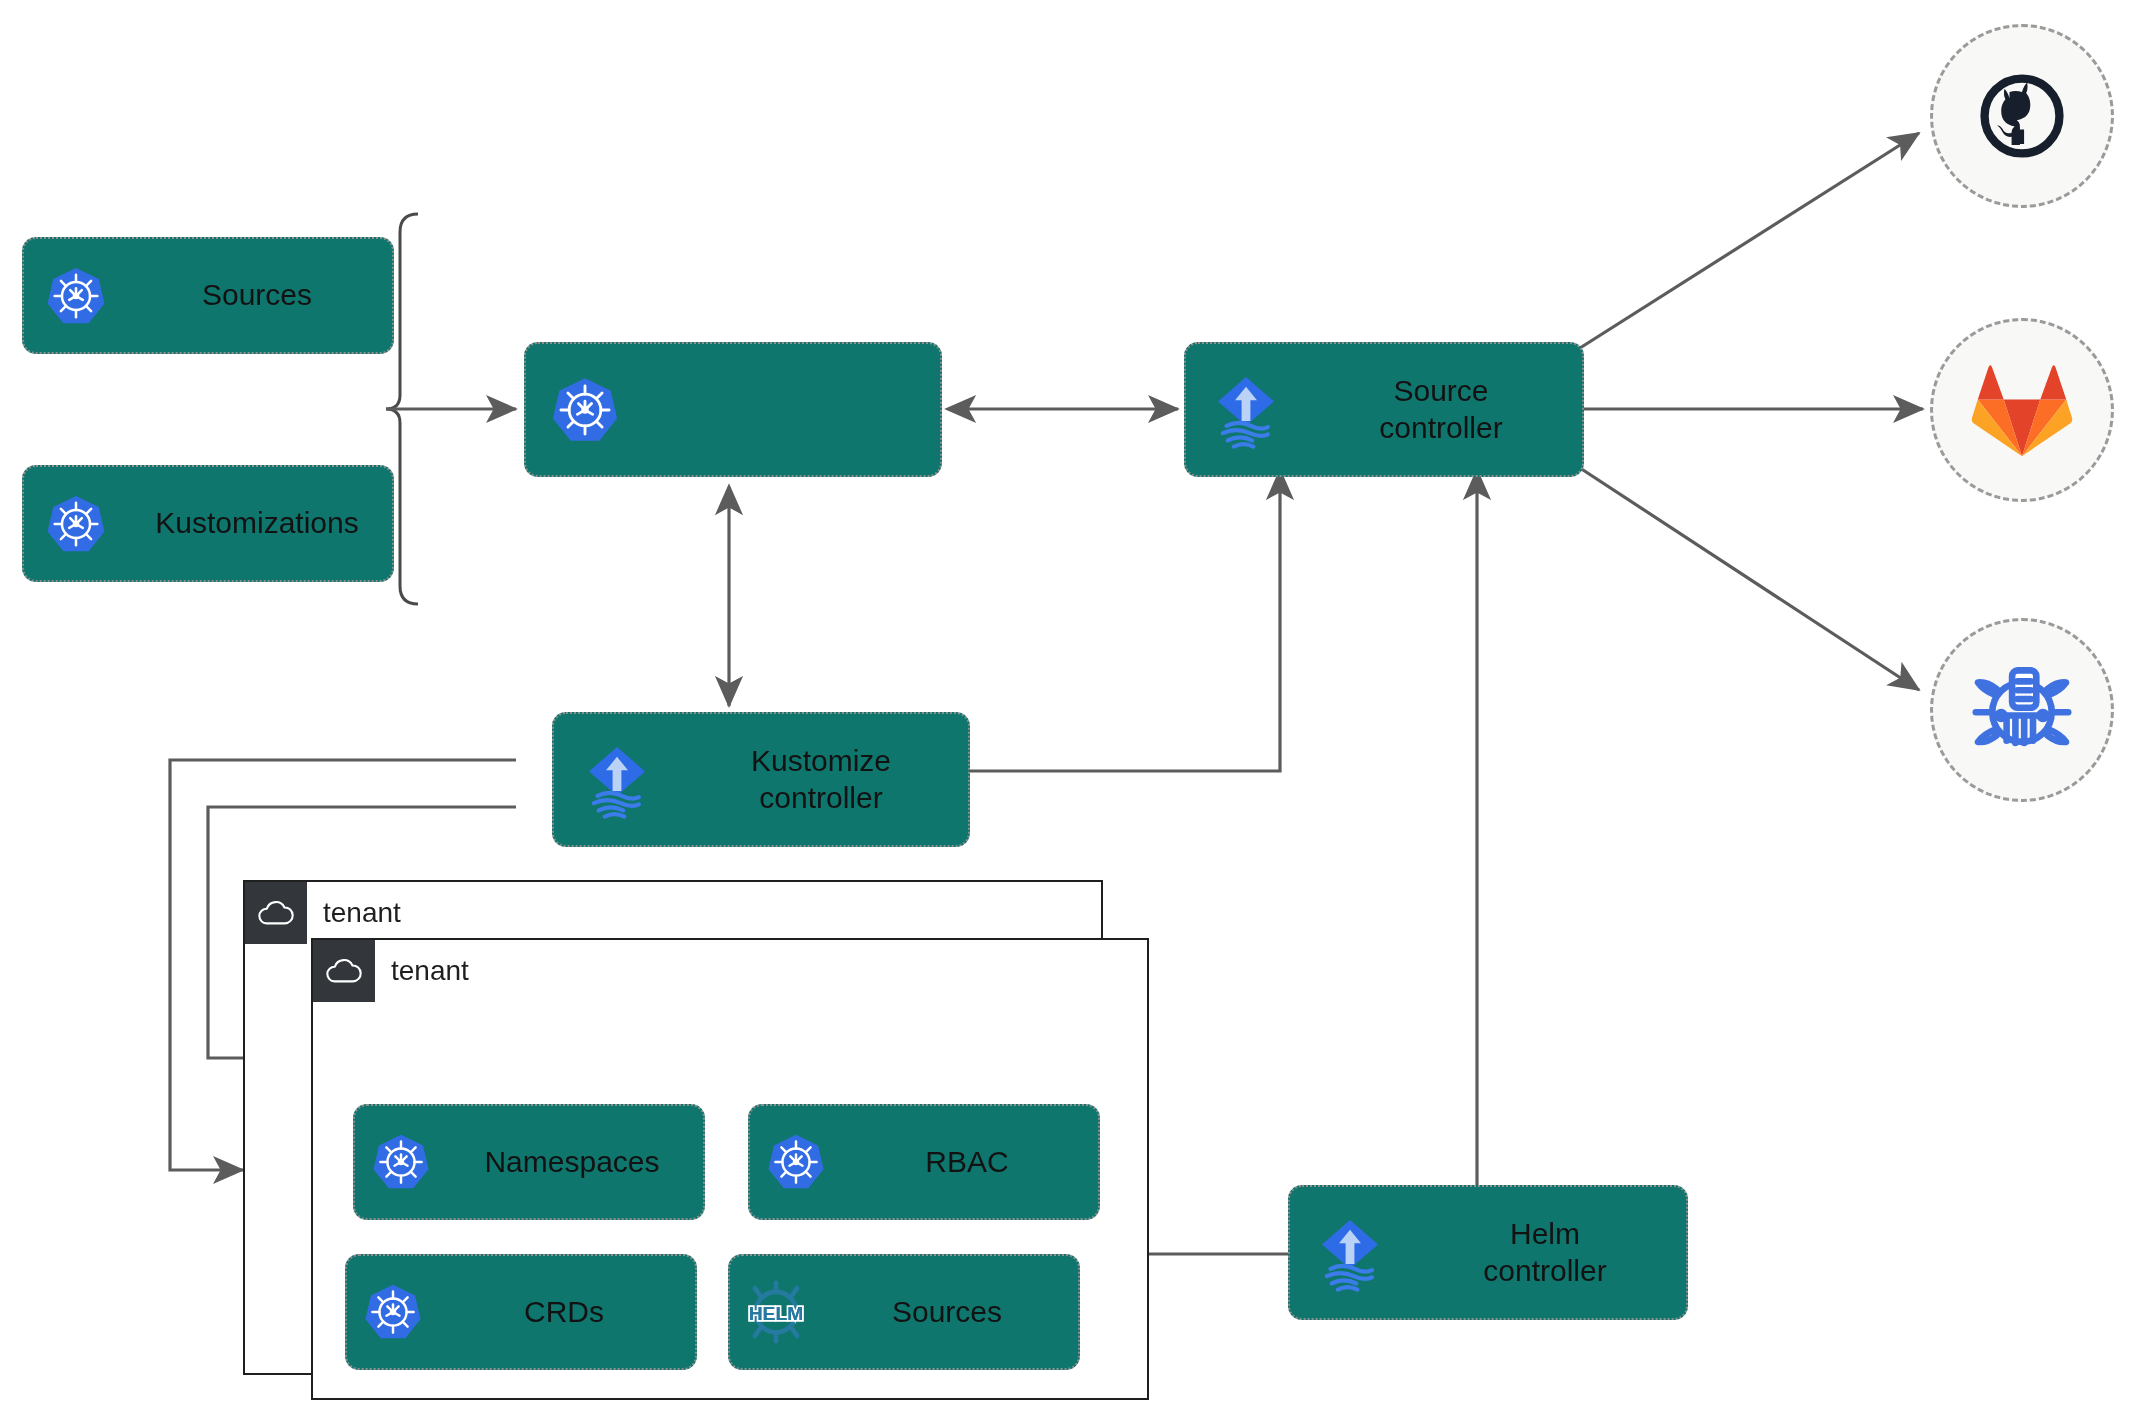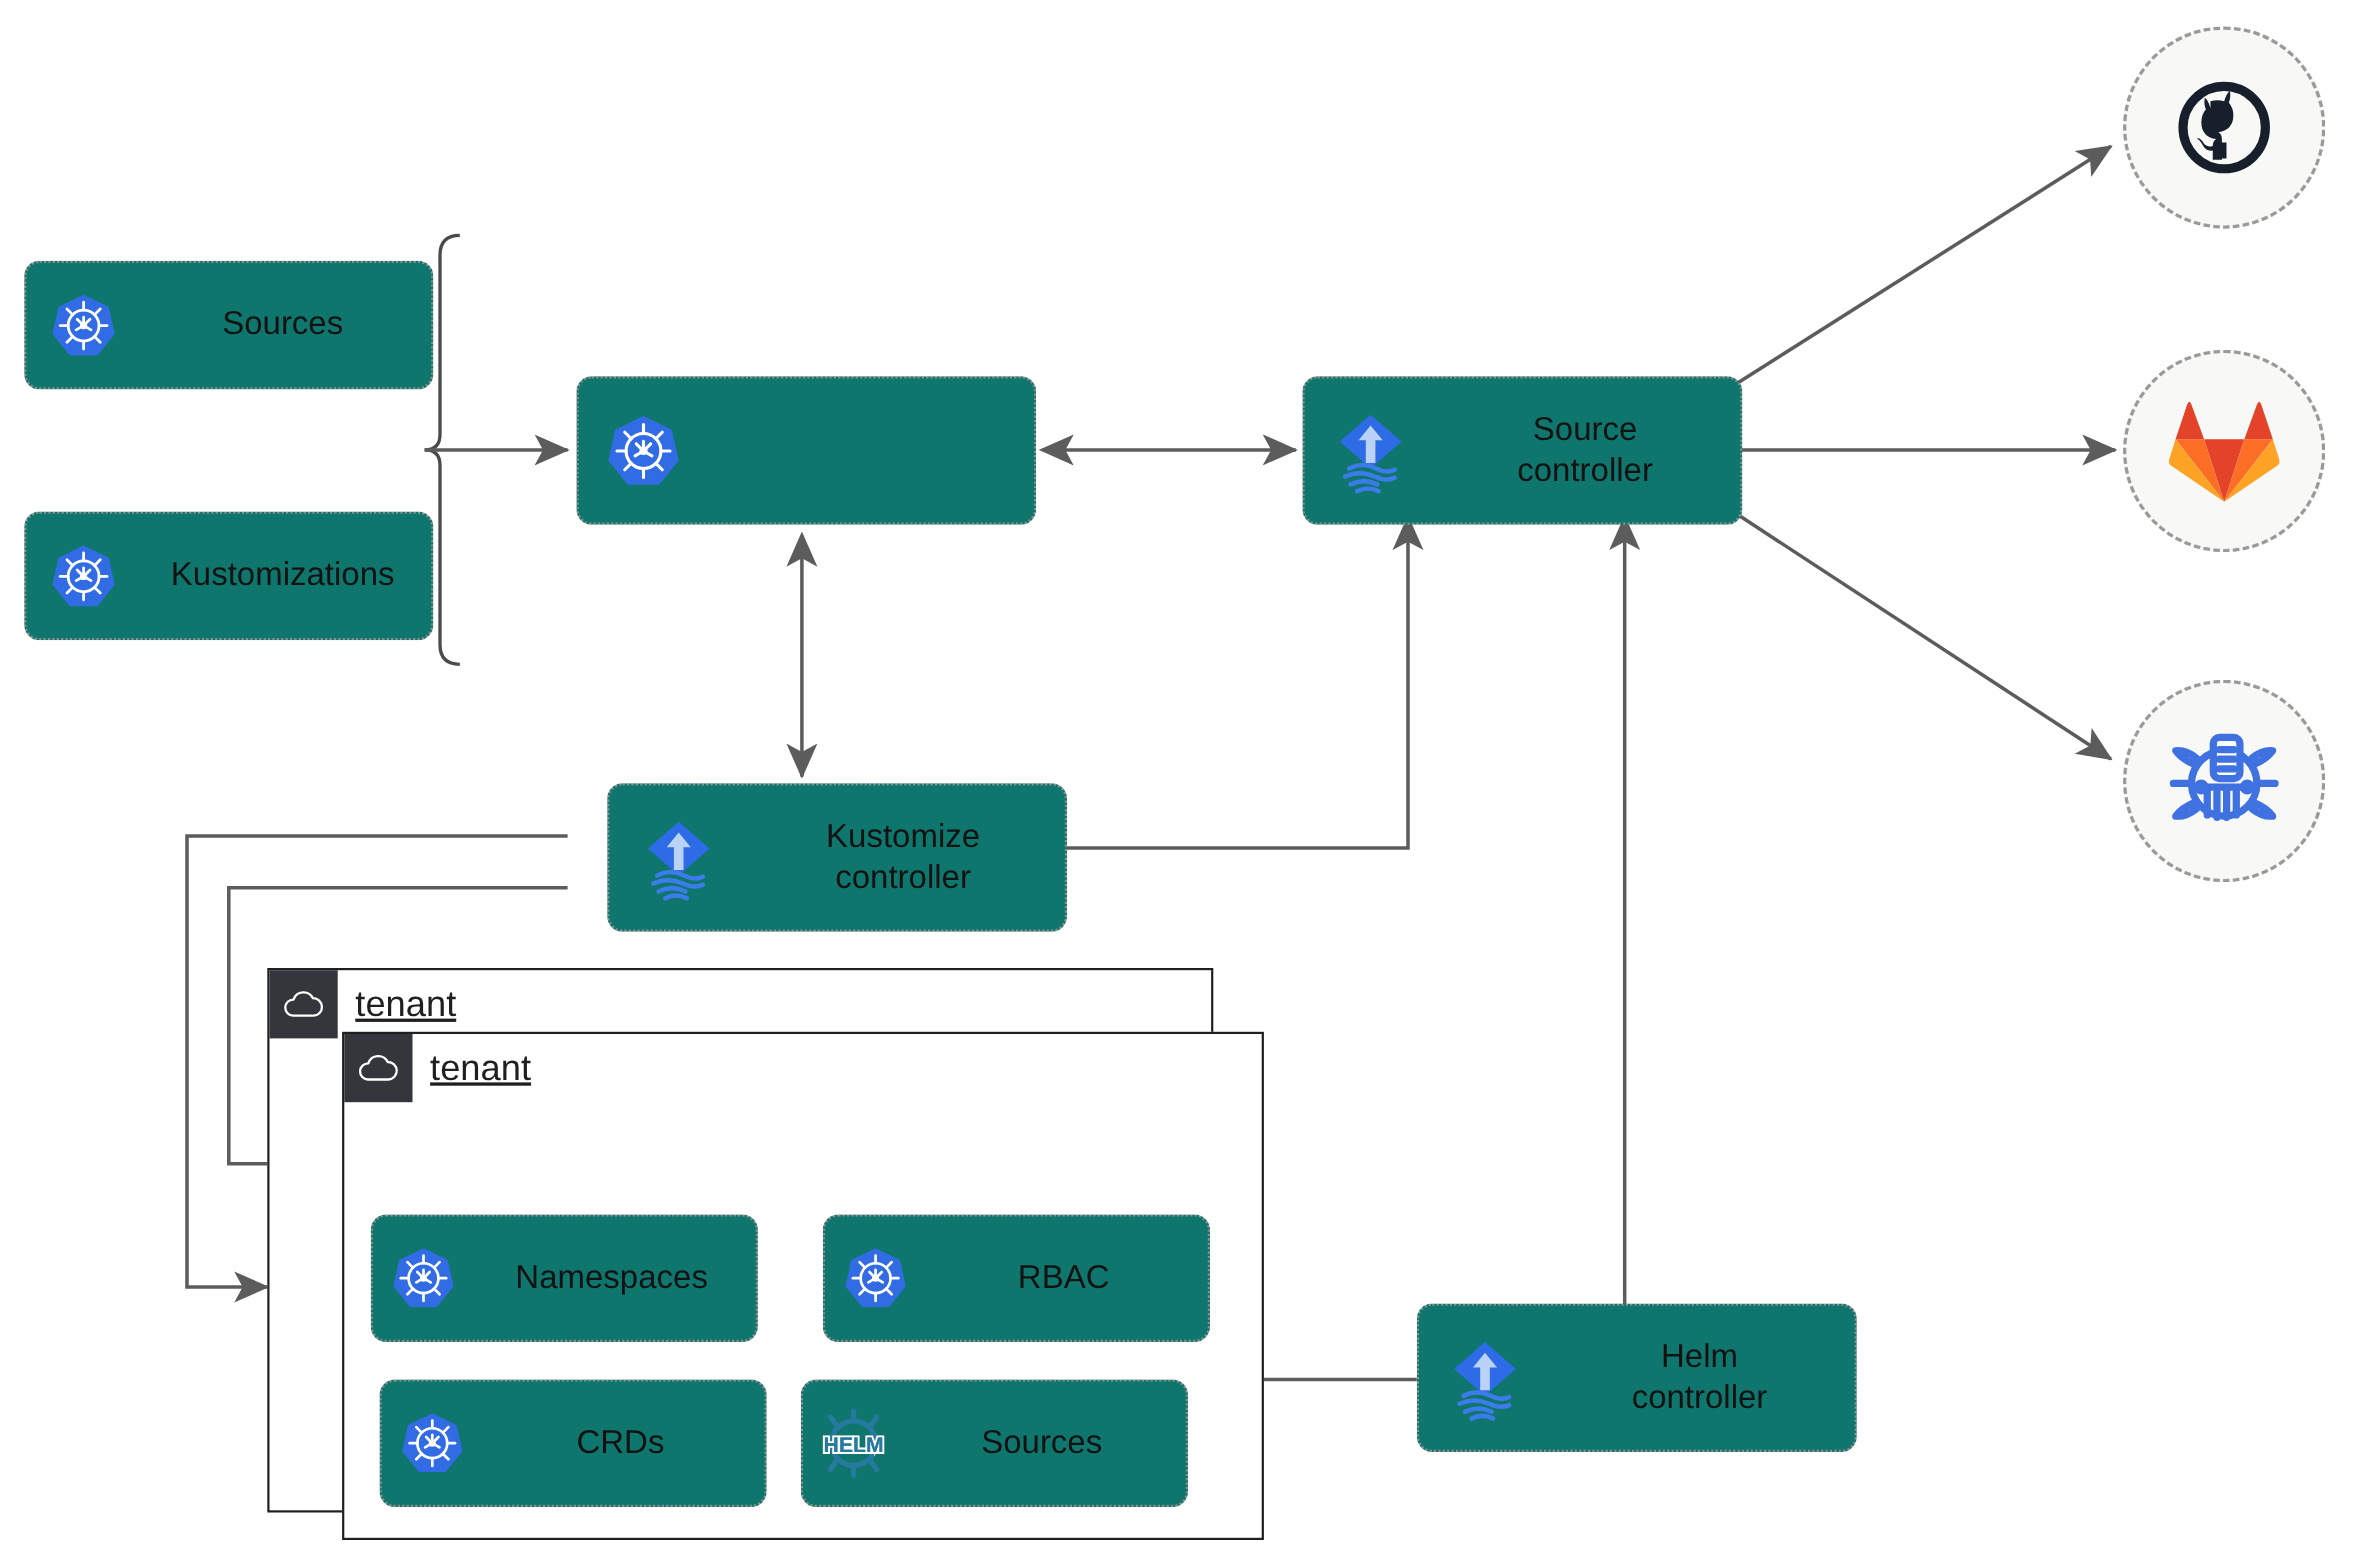--- a/index.html
+++ b/index.html
@@ -38,21 +38,21 @@
   }
   .tenant .tbar{
     position:absolute;left:0;top:0;
     width:62px;height:62px;
     background:#33373b;
     display:flex;align-items:center;justify-content:center;
   }
   .tenant .tname{
     position:absolute;left:78px;top:0;height:62px;
     display:flex;align-items:center;
-    font-size:33px;color:#1f1f1f;text-decoration:underline;
+    font-size:28px;color:#1f1f1f;
   }
 
   
   .badge{
     position:absolute;
     border-radius:50%;
     background:#f8f8f6;
     border:3px dashed #9a9a9a;
     display:flex;align-items:center;justify-content:center;
     box-sizing:border-box;
@@ -247,21 +247,21 @@
   </div>
 
   <div class="tenant" style="left:311px;top:938px;width:838px;height:462px;">
     <div class="tbar">
       <svg width="38" height="28" viewBox="0 0 44 30" aria-hidden="true">
         <path d="M11 27 a8.5 8.5 0 0 1 0.4 -17 a11 11 0 0 1 20.4 -1.4 a7.8 7.8 0 0 1 0.6 18.4 Z" fill="none" stroke="#ffffff" stroke-width="2.4" stroke-linejoin="round"></path>
       </svg>
     </div>
     <div class="tname">tenant</div>
 
-    <div class="node" style="left:24px;top:164px;width:352px;height:116px;">
+    <div class="node" style="left:40px;top:164px;width:352px;height:116px;">
       <span class="ico" style="width:92px;">
         <svg width="60" height="60" viewBox="0 0 64 64" aria-hidden="true">
           <path d="M32 3 L55.5 14.4 L61.3 39.8 L45 60 L19 60 L2.7 39.8 L8.5 14.4 Z" fill="#326CE5"></path>
           <g fill="none" stroke="#ffffff" stroke-width="2.6" stroke-linecap="round">
             <circle cx="32" cy="32" r="14.5"></circle>
             <path d="M32 17.5 L32 10"></path>
               <path d="M32 46.5 L32 54"></path>
             <path d="M17.5 32 L10 32"></path>
               <path d="M46.5 32 L54 32"></path>
             <path d="M21.7 21.7 L16.4 16.4"></path>

